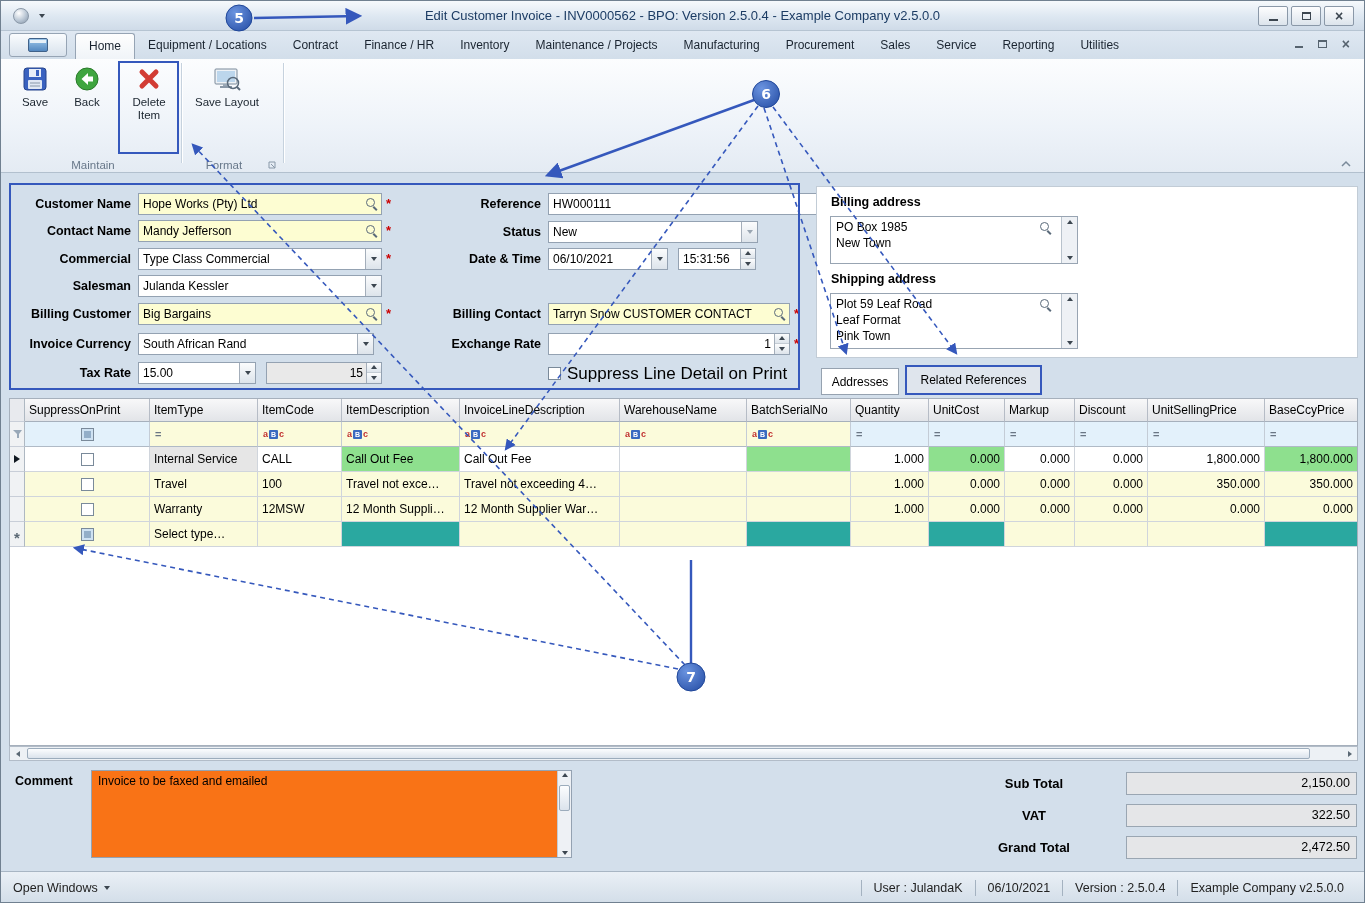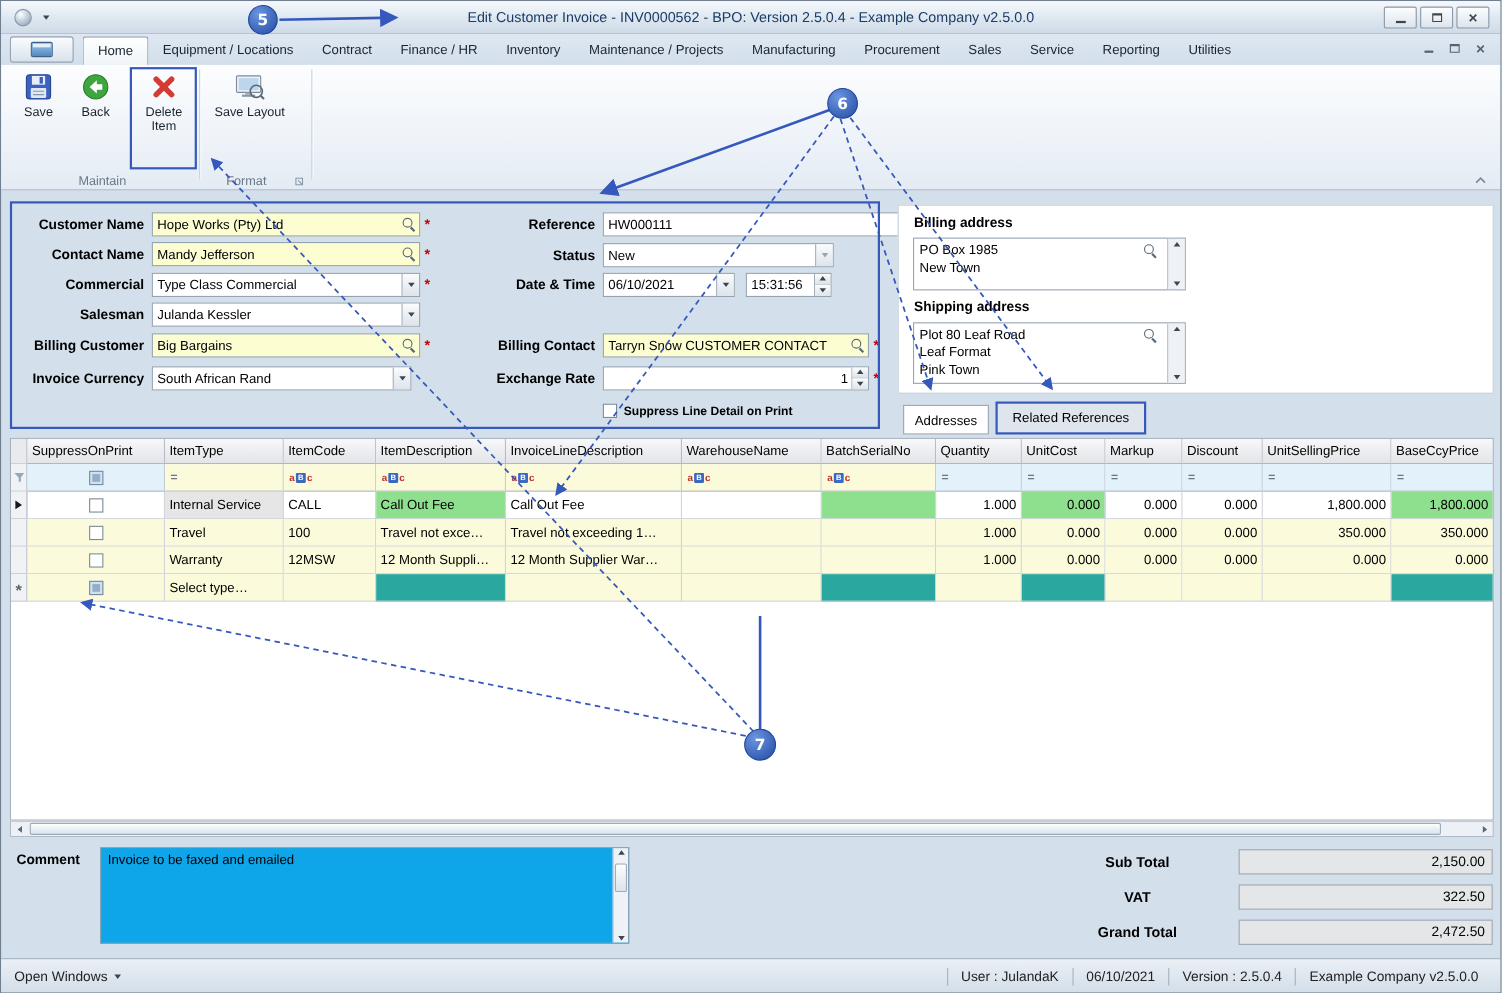--- a/index.html
+++ b/index.html
@@ -96,21 +96,21 @@
   .f-abc b{width:9px;height:9px;background:#3a6ac0;color:#fff;font-size:7px;display:inline-flex;align-items:center;justify-content:center;margin:0 1px;border-radius:1px}
   .newstar{color:#5a6874;font-size:15px;font-weight:bold;line-height:1;margin-top:6px}
 
   
   .hscroll{position:absolute;left:8px;top:745px;width:1349px;height:15px;background:#edf1f5;border:1px solid #b2bcc8}
   .hs-btn{position:absolute;top:0;width:15px;height:13px;display:flex;align-items:center;justify-content:center}
   .hs-thumb{position:absolute;left:17px;top:1px;height:11px;width:1283px;background:linear-gradient(#fcfdfe,#dbe3ec);border:1px solid #9cacbc;border-radius:2px}
 
   
   .cmt-label{position:absolute;left:14px;top:773px;font-weight:bold;font-size:12.5px}
-  .cmt-box{position:absolute;left:90px;top:769px;width:481px;height:88px;background:#0ea5e9;border:1px solid #94a2b2;padding:3px 20px 3px 6px;line-height:15px;overflow:hidden}
+  .cmt-box{position:absolute;left:90px;top:769px;width:481px;height:88px;background:#f97316;border:1px solid #94a2b2;padding:3px 20px 3px 6px;line-height:15px;overflow:hidden}
   .cmt-scroll{position:absolute;right:0;top:0;bottom:0;width:14px;background:#eef1f5;border-left:1px solid #c2ccd6;display:flex;flex-direction:column;align-items:center;justify-content:space-between;padding:2px 0}
   .cmt-thumb{position:absolute;right:1px;top:14px;width:11px;height:26px;background:linear-gradient(#fcfdfe,#dbe3ec);border:1px solid #9cacbc;border-radius:2px}
   .tot-label{position:absolute;left:953px;width:160px;text-align:center;font-weight:bold;font-size:13px}
   .tot-box{position:absolute;left:1125px;width:231px;height:23px;background:#e5e6e8;border:1px solid #9aa6b2;line-height:21px;text-align:right;padding-right:6px;font-size:12.5px}
 
   
   .statusbar{position:absolute;left:0;top:870px;width:100%;height:33px;background:linear-gradient(#eaf0f6,#d2dde8);border-top:1px solid #a8b6c4;display:flex;align-items:center;font-size:12.5px;color:#222}
   .sb-left{margin-left:12px;display:flex;align-items:center;gap:6px}
   .sb-right{margin-left:auto;display:flex;align-items:center;margin-right:8px}
   .sb-seg{padding:0 12px;white-space:nowrap}
@@ -259,20 +259,40 @@
   </div>
   <div class="frow" style="left:8px;top:331px">
     <span class="flabel w-l">Invoice Currency</span>
     <span class="fld" style="width:236px">
         <span class="val">South African Rand</span>
         <span class="cbtn">
           <i class="td"></i>
         </span>
       </span>
   </div>
+  <div class="frow" style="left:8px;top:360px">
+    <span class="flabel w-l">Tax Rate</span>
+    <span class="fld" style="width:118px">
+        <span class="val">15.00</span>
+        <span class="cbtn">
+          <i class="td"></i>
+        </span>
+      </span>
+    <span class="fld gray-bg" style="width:116px;margin-left:10px">
+        <span class="val right">15</span>
+        <span class="spin">
+          <i>
+            <span class="tu"></span>
+          </i>
+          <i>
+            <span class="td"></span>
+          </i>
+        </span>
+      </span>
+  </div>
 
   <div class="frow" style="left:414px;top:191px">
     <span class="flabel w-m">Reference</span>
     <span class="fld" style="width:290px">
         <span class="val">HW000111</span>
       </span>
     <span class="req">*</span>
   </div>
   <div class="frow" style="left:414px;top:219px">
     <span class="flabel w-m">Status</span>
@@ -321,37 +341,37 @@
           </i>
           <i>
             <span class="td"></span>
           </i>
         </span>
       </span>
     <span class="req">*</span>
   </div>
   <div class="frow" style="left:547px;top:361px">
     <span class="cbx"></span>
-    <span style="font-weight:bold;margin-left:6px;font-size:11px">Suppress Line Detail on Print</span>
+    <span style="font-weight:normal;margin-left:6px;font-size:17px">Suppress Line Detail on Print</span>
   </div>
 
   <div class="addr-panel">
     <div class="addr-title" style="top:8px">Billing address</div>
     <div class="addr-box" style="top:29px;height:48px">
       <div>PO Box 1985</div>
       <div>New Town</div>
       <span class="mag addr-mag"></span>
       <span class="addr-scroll">
           <i class="tu"></i>
           <i class="td"></i>
         </span>
     </div>
     <div class="addr-title" style="top:85px">Shipping address</div>
     <div class="addr-box" style="top:106px;height:56px">
-      <div>Plot 80 Leaf Road</div>
+      <div>Plot 59 Leaf Road</div>
       <div>Leaf Format</div>
       <div>Pink Town</div>
       <span class="mag addr-mag"></span>
       <span class="addr-scroll">
           <i class="tu"></i>
           <i class="td"></i>
         </span>
     </div>
   </div>
   <span class="tab-addr">Addresses</span>
@@ -441,21 +461,21 @@
       <div class="gc num green">1,800.000</div>
     </div>
     <div class="grow r-yellow">
       <div class="indcell" style="height:25px"></div>
       <div class="gc cen">
           <span class="cbx"></span>
         </div>
       <div class="gc">Travel</div>
       <div class="gc">100</div>
       <div class="gc">Travel not exce…</div>
-      <div class="gc">Travel not exceeding 1…</div>
+      <div class="gc">Travel not exceeding 4…</div>
       <div class="gc"></div>
       <div class="gc"></div>
       <div class="gc num">1.000</div>
       <div class="gc num">0.000</div>
       <div class="gc num">0.000</div>
       <div class="gc num">0.000</div>
       <div class="gc num">350.000</div>
       <div class="gc num">350.000</div>
     </div>
     <div class="grow r-yellow">

